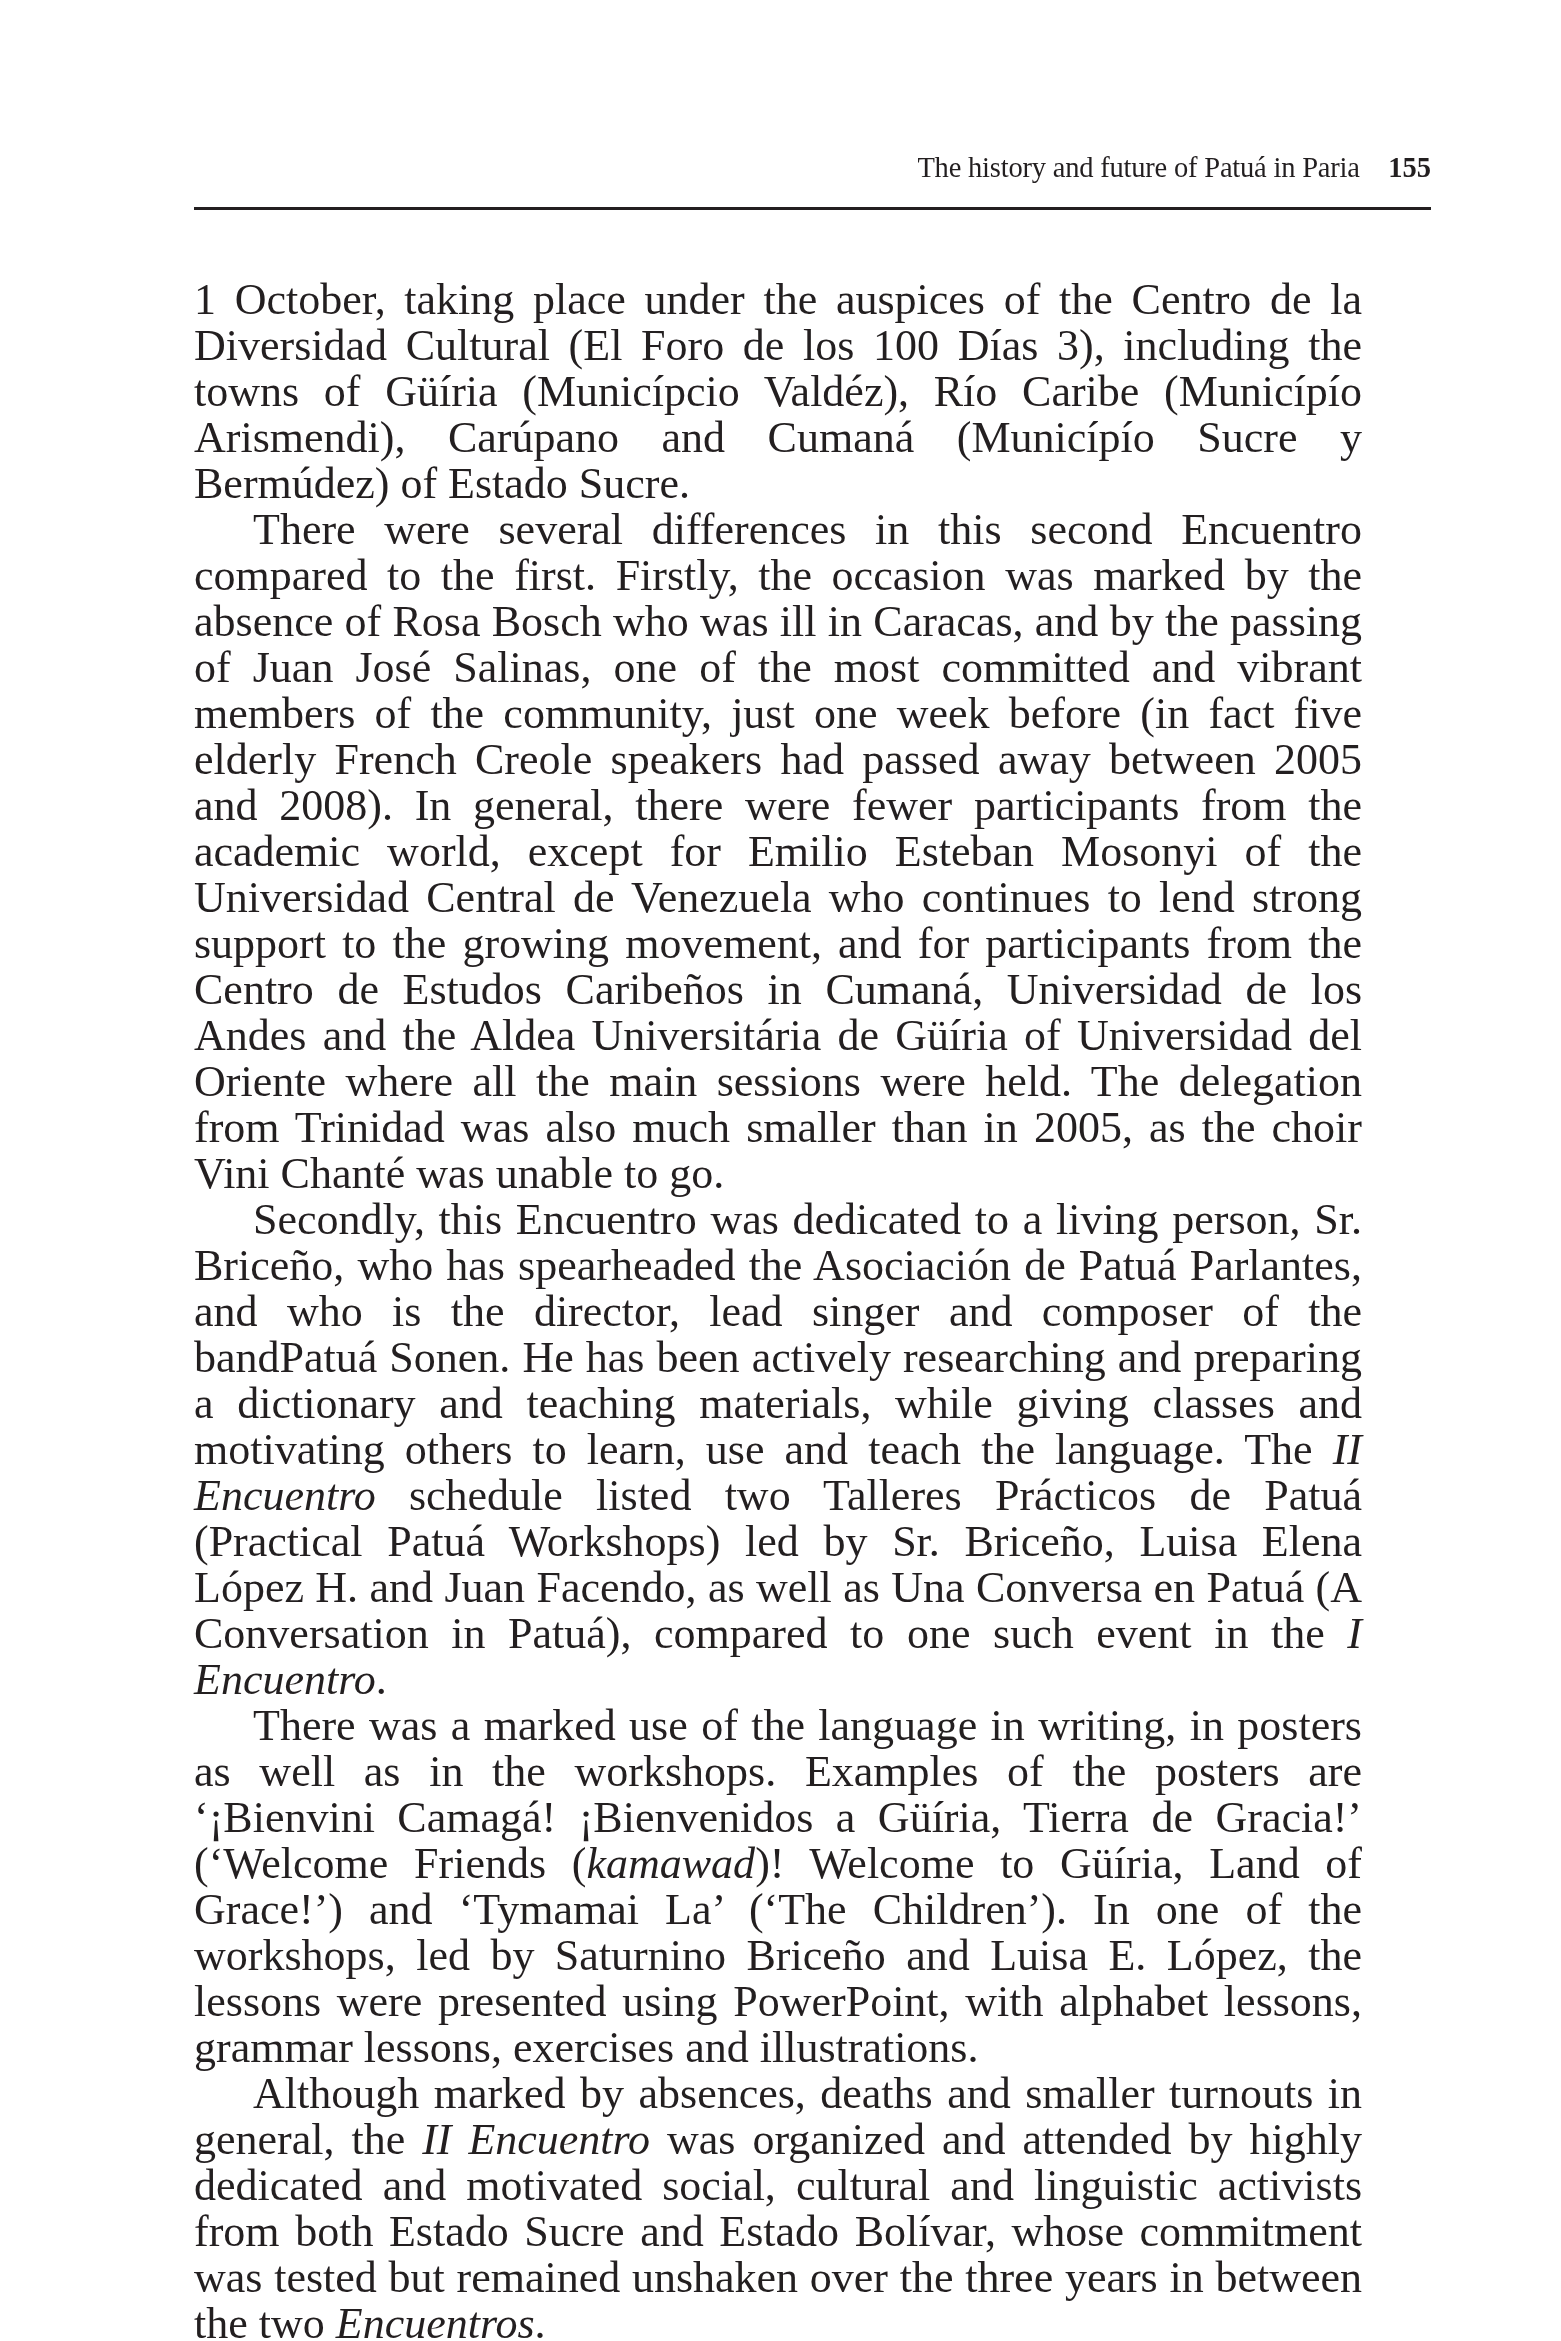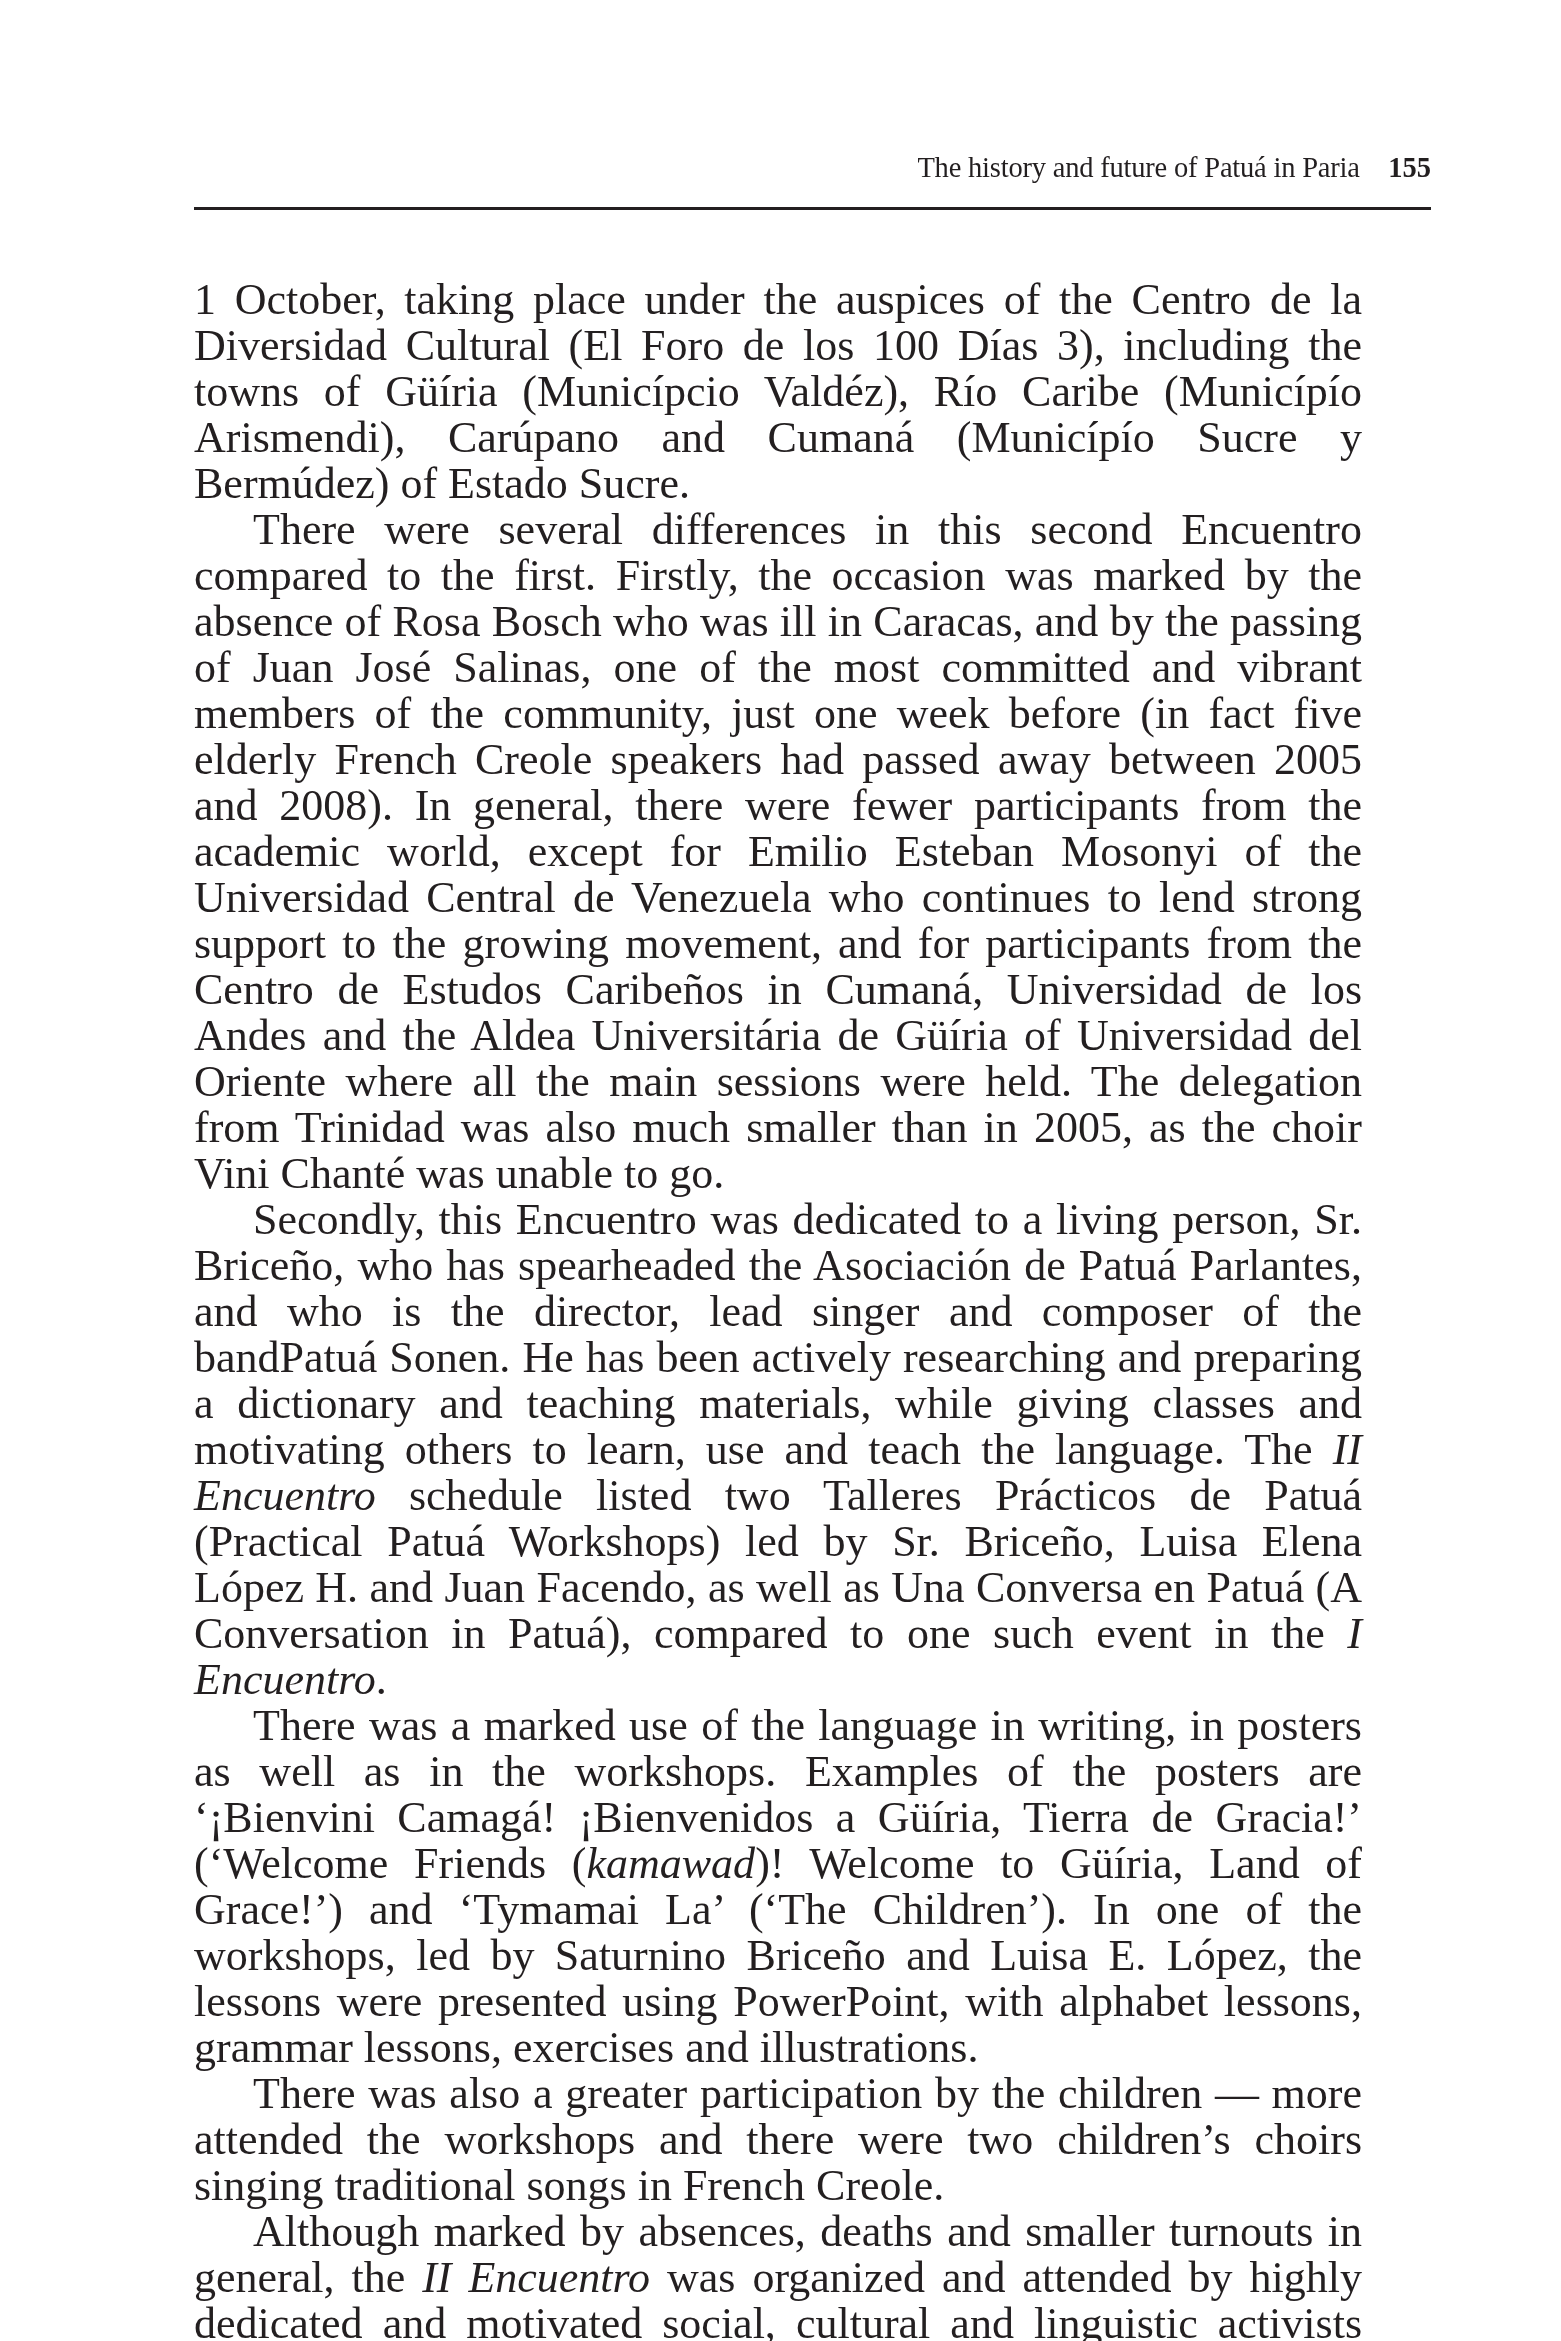--- a/index.html
+++ b/index.html
@@ -31,17 +31,16 @@
   <div class="running-head">
     <span class="rh-title">The history and future of Patuá in Paria</span><span class="rh-page">155</span>
   </div>
   <div class="rule"></div>
 
   <div class="body-text">
     <p><span>1 October, taking place under the auspices of the Centro de la Diversidad Cultural (El Foro de los 100 Días 3), including the towns of Güíria (Municípcio Valdéz), Río Caribe (Municípío Arismendi), Carúpano and Cumaná (Municípío Sucre y Bermúdez) of Estado Sucre.</span></p>
     <p class="indent"><span>There were several differences in this second Encuentro compared to the first. Firstly, the occasion was marked by the absence of Rosa Bosch who was ill in Ca­racas, and by the passing of Juan José Salinas, one of the most committed and vi­brant members of the community, just one week before (in fact five elderly French Creole speakers had passed away between 2005 and 2008). In general, there were fewer participants from the academic world, except for Emilio Esteban Mosonyi of the Universidad Central de Venezuela who continues to lend strong support to the growing movement, and for participants from the Centro de Estudos Caribe­ños in Cumaná, Universidad de los Andes and the Aldea Universitária de Güíria of Universidad del Oriente where all the main sessions were held. The delegation from Trinidad was also much smaller than in 2005, as the choir Vini Chanté was unable to go.</span></p>
     <p class="indent"><span>Secondly, this Encuentro was dedicated to a living person, Sr. Briceño, who has spearheaded the Asociación de Patuá Parlantes, and who is the director, lead singer and composer of the bandPatuá Sonen. He has been actively researching and preparing a dictionary and teaching materials, while giving classes and moti­vating others to learn, use and teach the language. The </span><em>II Encuentro</em><span> schedule listed two Talleres Prácticos de Patuá (Practical Patuá Workshops) led by Sr. Briceño, Luisa Elena López H. and Juan Facendo, as well as Una Conversa en Patuá (A Conversation in Patuá), compared to one such event in the </span><em>I Encuentro</em><span>.</span></p>
     <p class="indent"><span>There was a marked use of the language in writing, in posters as well as in the workshops. Examples of the posters are ‘¡Bienvini Camagá! ¡Bienvenidos a Güíria, Tierra de Gracia!’ (‘Welcome Friends (</span><em>kamawad</em><span>)! Welcome to Güíria, Land of Grace!’) and ‘Tymamai La’ (‘The Children’). In one of the workshops, led by Saturnino Briceño and Luisa E. López, the lessons were presented using Power­Point, with alphabet lessons, grammar lessons, exercises and illustrations.</span></p>
-    <p class="indent"><span>There was also a greater participation by the children — more attended the workshops and there were two children’s choirs singing traditional songs in French Creole.</span></p>
     <p class="indent"><span>Although marked by absences, deaths and smaller turnouts in general, the </span><em>II Encuentro</em><span> was organized and attended by highly dedicated and motivated social, cultural and linguistic activists from both Estado Sucre and Estado Bolívar, whose commitment was tested but remained unshaken over the three years in between the two </span><em>Encuentros</em><span>.</span></p>
   </div>
 </div>
 
 
 </body></html>

